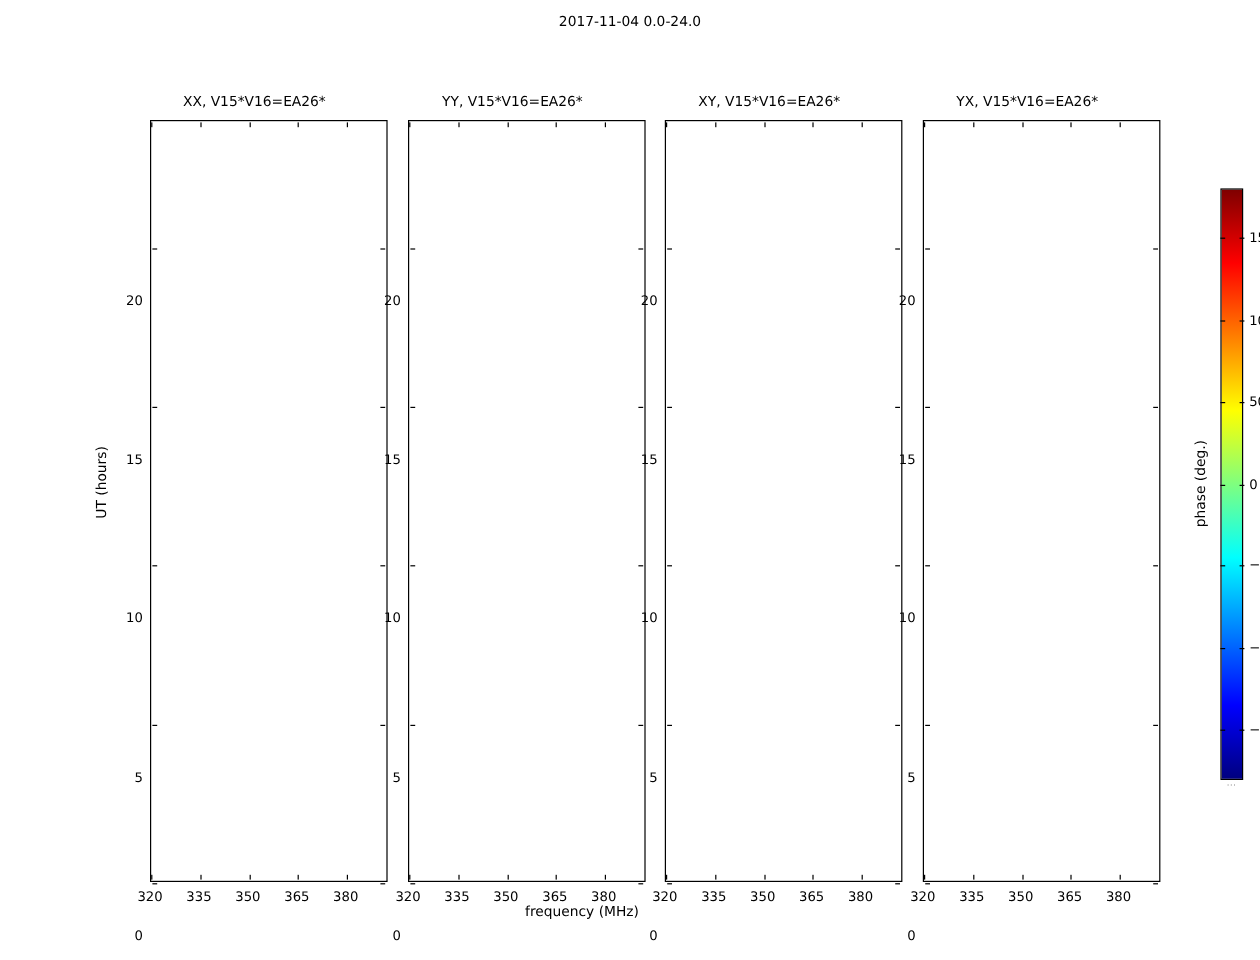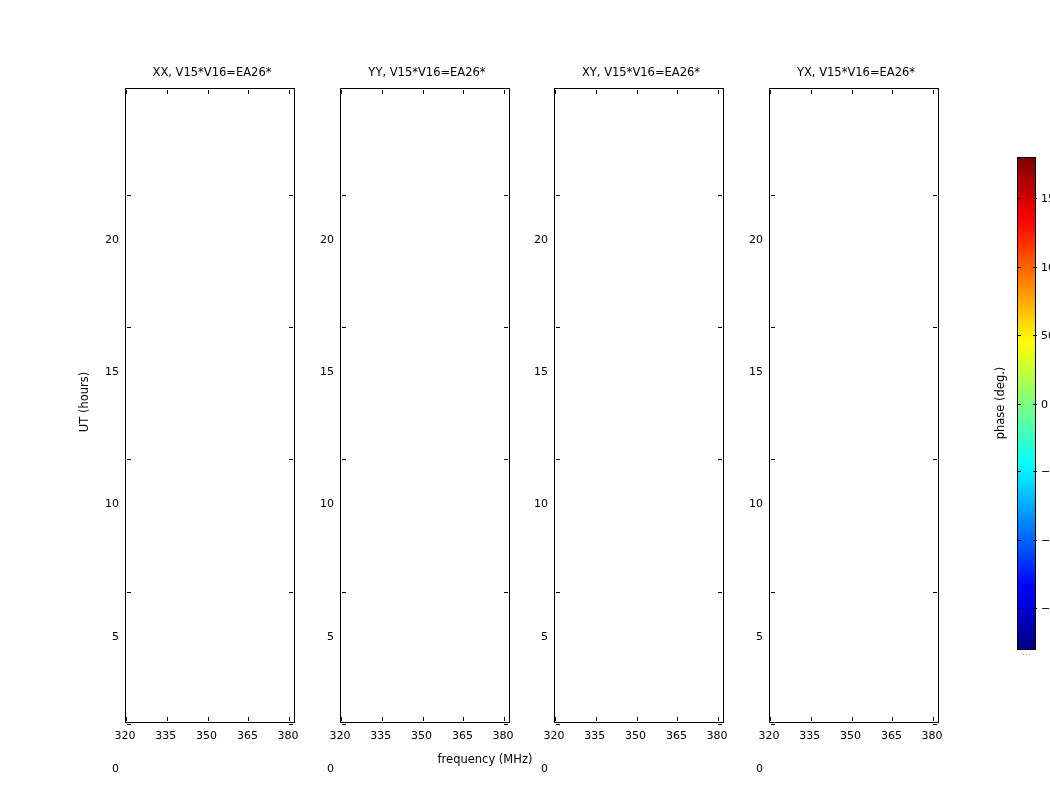--- a/index.html
+++ b/index.html
@@ -25,23 +25,23 @@
     left: 0;
     width: 1050px;
     text-align: center;
     font-size: 11.5px;
     color: #000;
   }
 
   
   .panel {
     position: absolute;
-    top: 88px;
+    top: 100px;
     height: 635px;
-    width: 170px;
+    width: 198px;
   }
   .panel .frame {
     position: absolute;
     left: 0;
     top: 0;
     right: 0;
     bottom: 0;
     border: 1px solid #000000;
     background: #ffffff;
     box-sizing: border-box;
@@ -177,20 +177,21 @@
     font-size: 8px;
     color: #888;
     letter-spacing: 1px;
   }
 </style>
 </head>
 <body>
 
 <div id="figure">
 
+  <div id="suptitle">2017-11-04 0.0-24.0</div>
 
   <div class="panel" style="left:125px;">
     <div class="ptitle">XX, V15*V16=EA26*</div>
     <div class="frame">
 
       <div class="tick-y" style="top:635px;"></div>
       <div class="tick-y" style="top:502.7px;"></div>
       <div class="tick-y" style="top:370.4px;"></div>
       <div class="tick-y" style="top:238.1px;"></div>
       <div class="tick-y" style="top:105.8px;"></div>

